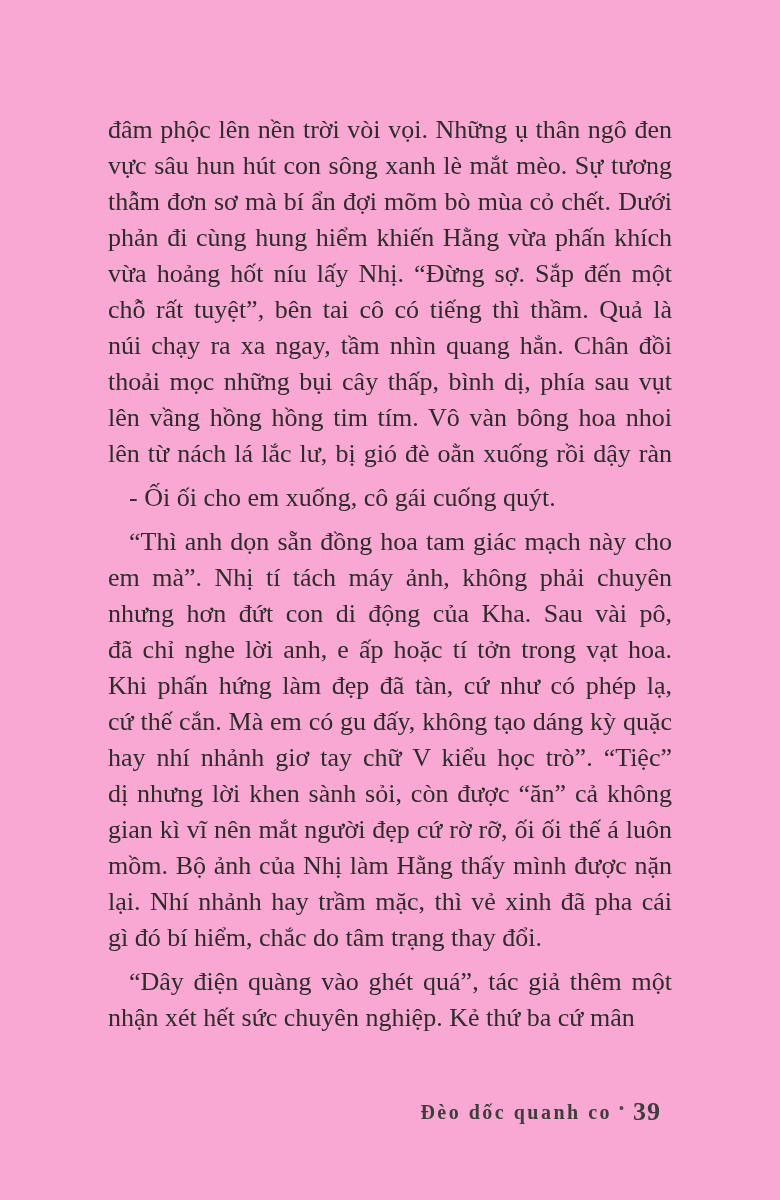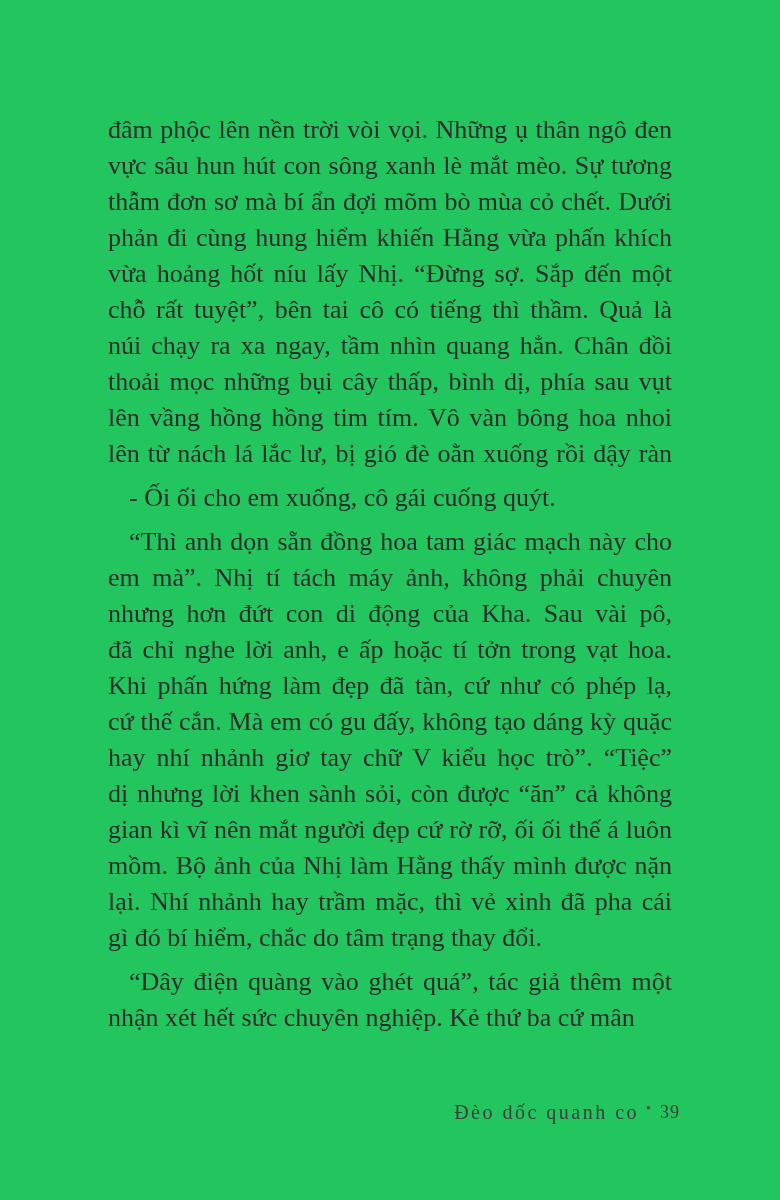--- a/index.html
+++ b/index.html
@@ -4,21 +4,21 @@
 <style>
   html, body {
     margin: 0;
     padding: 0;
     background: #ffffff;
   }
   .page {
     position: relative;
     width: 780px;
     height: 1200px;
-    background: #22c55e;
+    background: #f9a8d4;
     overflow: hidden;
     font-family: "Liberation Serif", "DejaVu Serif", serif;
   }
   .text-block {
     position: absolute;
     left: 108px;
     top: 112px;
     width: 564px;
     font-size: 26px;
     line-height: 36px;
@@ -30,37 +30,38 @@
     text-align: justify;
     text-align-last: justify;
     height: 36px;
     overflow: hidden;
   }
   .line.last { text-align-last: left; }
   .para.indent .line:first-child { text-indent: 21px; margin-top: 8px; }
   .footer {
     position: absolute;
     top: 1098px;
-    right: 100px;
+    right: 119px;
     display: flex;
     align-items: center;
     color: #3f3d3c;
     font-size: 20px;
     line-height: 28px;
+    font-weight: bold;
   }
   .footer .running-title { letter-spacing: 2.5px; }
   .footer .sep {
     margin: 0 9px 0 7px;
     font-size: 14px;
     position: relative;
     top: -3px;
     color: #4a4846;
   }
   .footer .pagenum {
-    font-size: 18px;
+    font-size: 26px;
     letter-spacing: 1px;
   }
 </style>
 </head>
 <body>
 
 <div class="page">
   <div class="text-block">
       <div class="para">
         <div class="line">đâm phộc lên nền trời vòi vọi. Những ụ thân ngô đen</div>

